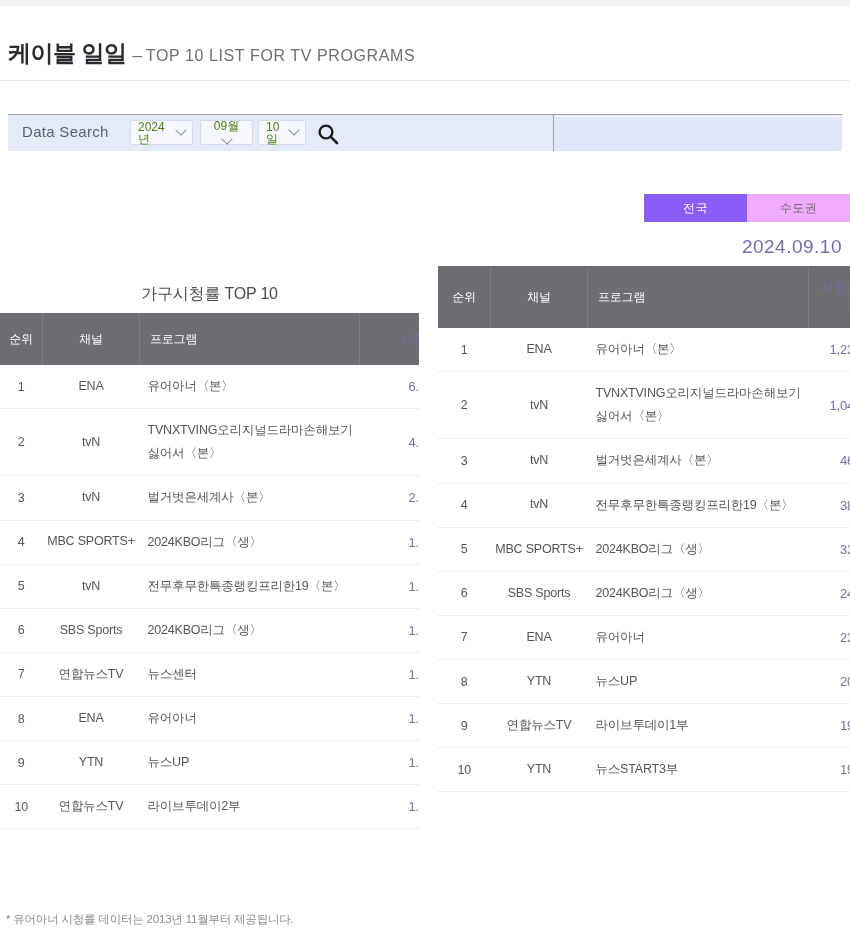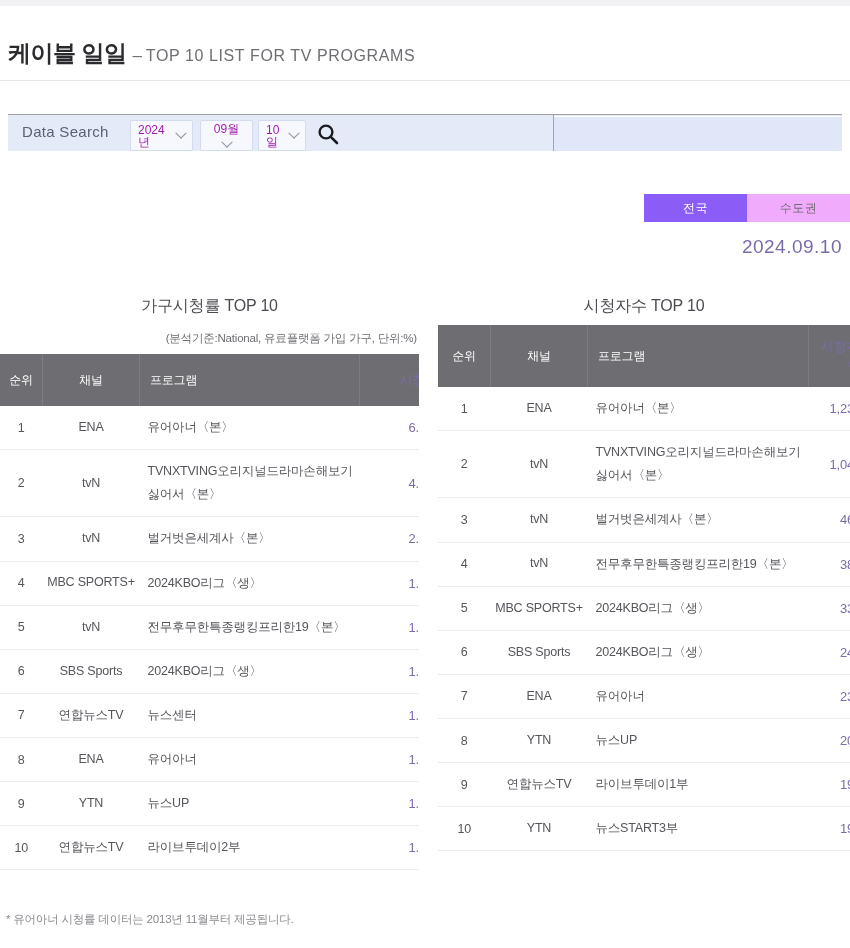--- a/index.html
+++ b/index.html
@@ -17,22 +17,22 @@
   .title-bar{position:absolute;left:0;top:6px;width:850px;height:75px;background:#fff;}
   .title-inner{position:absolute;left:8px;top:32px;white-space:nowrap;}
   .title-ko{font-size:23px;font-weight:700;color:#2b2b2f;letter-spacing:-0.5px;}
   .title-dash{font-size:17px;color:#6e6e73;margin:0 4px 0 6px;}
   .title-en{font-size:16px;color:#6e6e73;letter-spacing:0.6px;}
   .title-rule{position:absolute;left:0;top:80px;width:850px;height:1px;background:#e7e7ea;}
 
   
   .search-wrap{position:absolute;left:8px;top:114px;width:834px;height:36px;background:#e4eaf8;border-top:1px solid #a3a3a3;}
   .search-label{position:absolute;left:14px;top:8px;font-size:15px;color:#5a6273;letter-spacing:0.3px;}
-  .sel{position:absolute;top:5px;height:31px;background:#f6f8fd;border:1px solid #d3dcee;
-       border-radius:2px;font-size:12px;color:#a21caf;display:flex;align-items:center;
+  .sel{position:absolute;top:5px;height:25px;background:#f6f8fd;border:1px solid #d3dcee;
+       border-radius:2px;font-size:12px;color:#4d7c0f;display:flex;align-items:center;
        justify-content:center;gap:6px;padding:0 7px;box-sizing:border-box;}
   .sel .cv{line-height:1;}
   .chev{width:7px;height:7px;border-right:1.3px solid #8b93a4;border-bottom:1.3px solid #8b93a4;
         transform:rotate(45deg) translate(-2px,-2px);flex:none;}
   #sel-year{left:122px;width:63px;}
   #sel-month{left:192px;width:53px;flex-direction:column;}
   #sel-day{left:250px;width:48px;align-items:center;}
   .search-icon{position:absolute;left:308px;top:7px;width:24px;height:24px;}
   .search-icon svg{display:block;}
   .search-divider{position:absolute;left:545px;top:0px;width:1px;height:36px;background:#97a7c6;}
@@ -41,21 +41,21 @@
   
   .tabs{position:absolute;left:644px;top:194px;display:flex;}
   .tab{width:103px;height:28px;display:flex;align-items:center;justify-content:center;
        font-size:12px;letter-spacing:0.5px;box-sizing:border-box;}
   .tab.active{background:#8b5cf6;color:#fff;}
   .tab.inactive{background:#f0abfc;color:#6a6a70;}
   .date-big{position:absolute;left:0;top:236px;width:842px;text-align:right;
             font-size:19px;color:#7b6ba8;letter-spacing:0.5px;}
 
   
-  .panel{position:absolute;top:270px;}
+  .panel{position:absolute;top:258px;}
   .panel-left{left:0px;width:419px;overflow:hidden;}
   .panel-right{left:438px;width:412px;}
   .panel-title{text-align:center;font-size:16px;color:#4c4c52;letter-spacing:-0.2px;margin:0;padding-top:26px;}
   .panel-sub{text-align:right;font-size:11.5px;color:#6e6e73;padding-top:14px;padding-right:2px;letter-spacing:-0.2px;}
 
   table{border-collapse:collapse;table-layout:fixed;margin-top:8px;}
   .tbl-left{width:429px;}
   .tbl-right{width:412px;}
   thead th{background:#6e6e72;color:#fff;font-size:12px;font-weight:400;
            border-right:1px solid #7d7d81;letter-spacing:-0.2px;padding:0;}
@@ -121,21 +121,20 @@
 </div>
 
 <div class="tabs">
   <div class="tab active">전국</div>
   <div class="tab inactive">수도권</div>
 </div>
 <div class="date-big">2024.09.10</div>
 
 <div class="panel panel-left">
   <div class="panel-title">가구시청률 TOP 10</div>
-  <div class="panel-sub">(분석기준:National, 유료플랫폼 가입 가구, 단위:%)</div>
   <table class="tbl-left">
     <thead>
       <tr>
         <th class="c-rank">
             <span class="hw">순위</span>
           </th>
         <th class="c-chan">
             <span class="hw">채널</span>
           </th>
         <th class="c-prog">
@@ -205,21 +204,20 @@
           <td class="c-rank">10</td>
           <td class="c-chan">연합뉴스TV</td>
           <td class="c-prog">라이브투데이2부</td>
           <td class="c-val">1.023</td>
         </tr>
       </tbody>
   </table>
 </div>
 
 <div class="panel panel-right">
-  <div class="panel-title">시청자수 TOP 10</div>
   <table class="tbl-right">
     <thead>
       <tr>
         <th class="c-rank">
             <span class="hw">순위</span>
           </th>
         <th class="c-chan">
             <span class="hw">채널</span>
           </th>
         <th class="c-prog">

